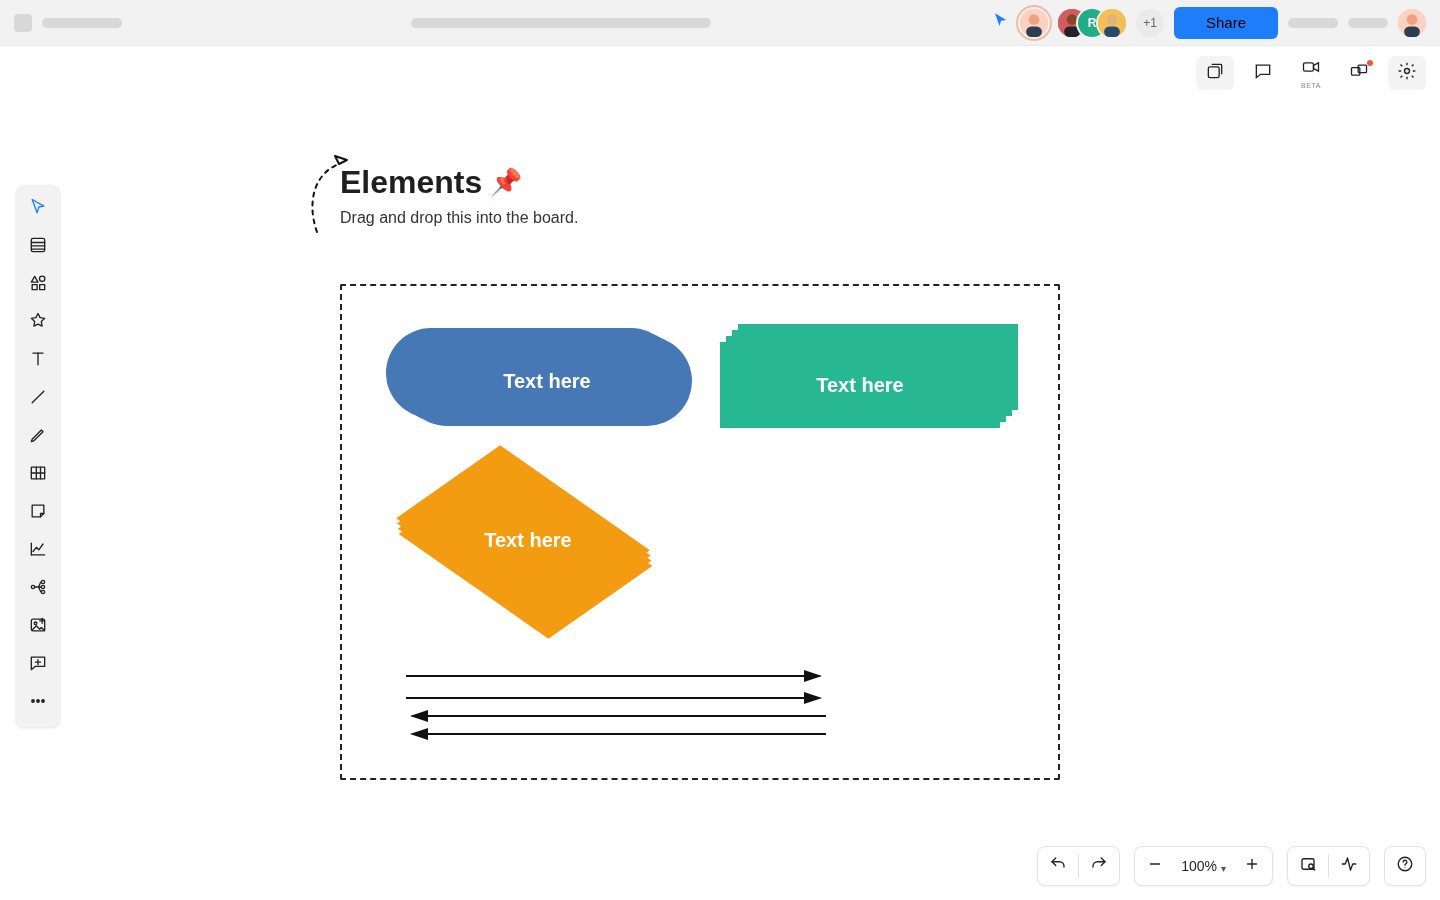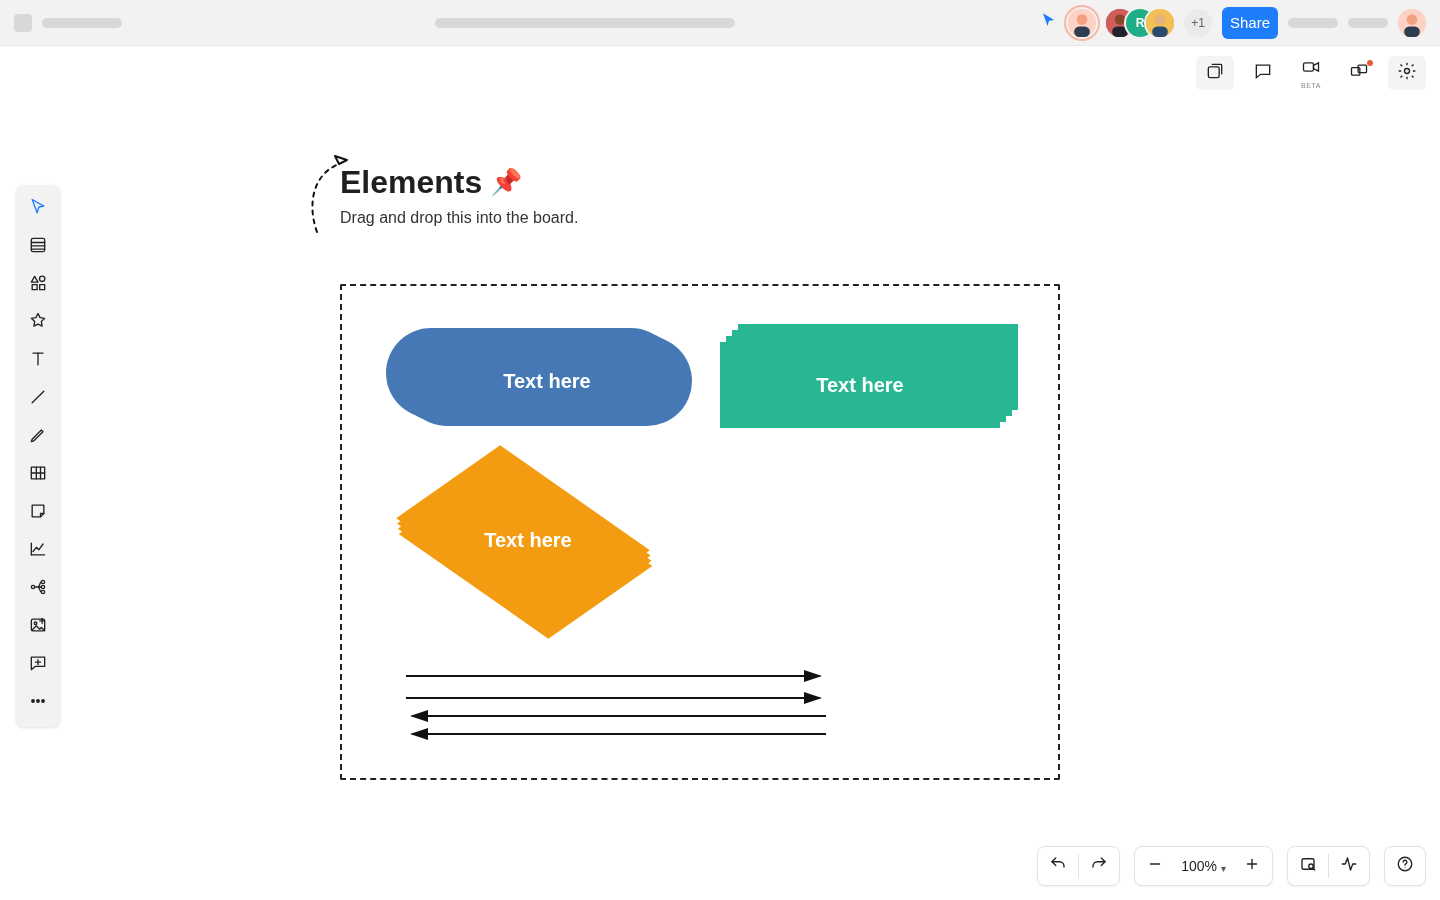--- a/index.html
+++ b/index.html
@@ -45,22 +45,22 @@
   .avatar.ring{box-shadow:0 0 0 2px #f2f2f2, 0 0 0 4px rgba(253,125,85,.5);}
   .avatar.a1{background:#fdd1c4;}
   .avatar.a2{background:#d05c5c;}
   .avatar.a3{background:#1fae86;}
   .avatar.a4{background:#f3c055;}
   .avatar-stack{display:flex;}
   .avatar-stack .avatar{margin-left:-8px;box-shadow:0 0 0 2px var(--header);}
   .avatar-stack .avatar:first-child{margin-left:0;}
   .plus-one{background:#eaeaea;color:#666;width:28px;height:28px;border-radius:50%;display:flex;align-items:center;justify-content:center;font-size:12px;}
   .share-btn{
-    background:var(--blue);color:#ffffff;border:none;border-radius:6px;
-    height:32px;padding:0 8px;font-size:15px;font-weight:500;cursor:pointer;
+    background:var(--blue);color:#000000;border:none;border-radius:6px;
+    height:32px;padding:0 32px;font-size:15px;font-weight:500;cursor:pointer;
   }
   .ph-r1{width:50px;height:10px;}
   .ph-r2{width:40px;height:10px;}
   .avatar svg{width:100%;height:100%;}
 
   
   .topright{
     position:absolute;top:56px;right:14px;
     display:flex;gap:10px;
   }

